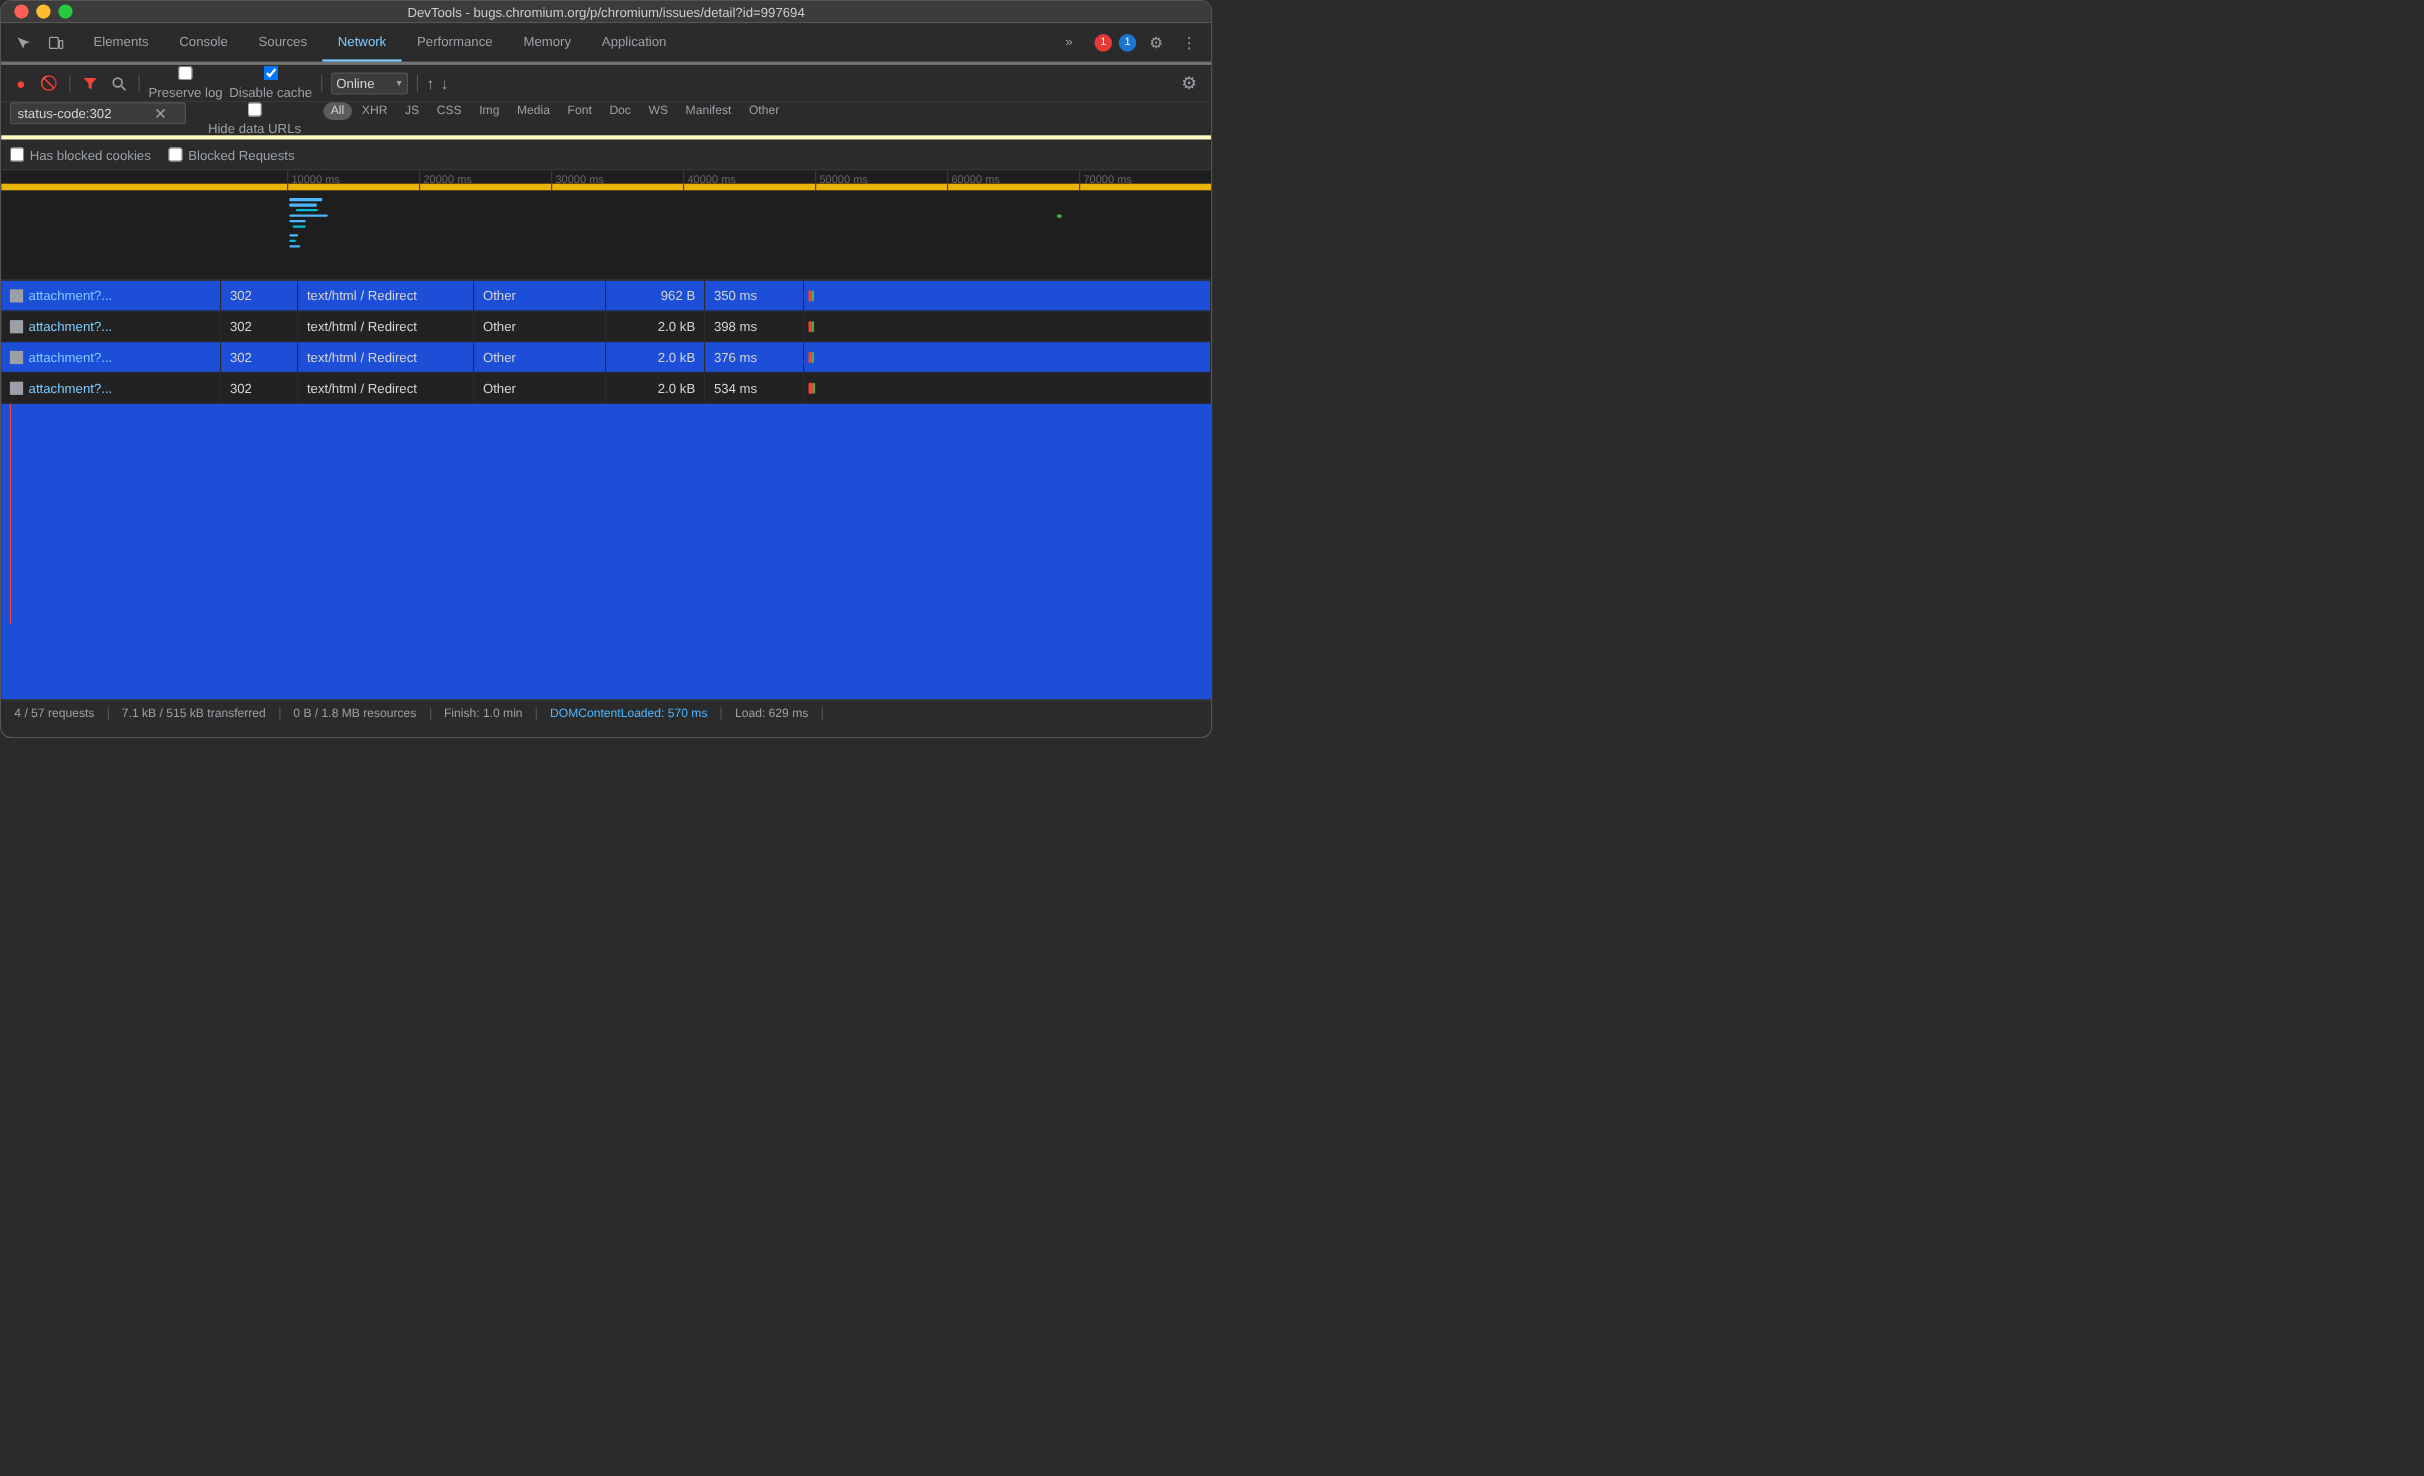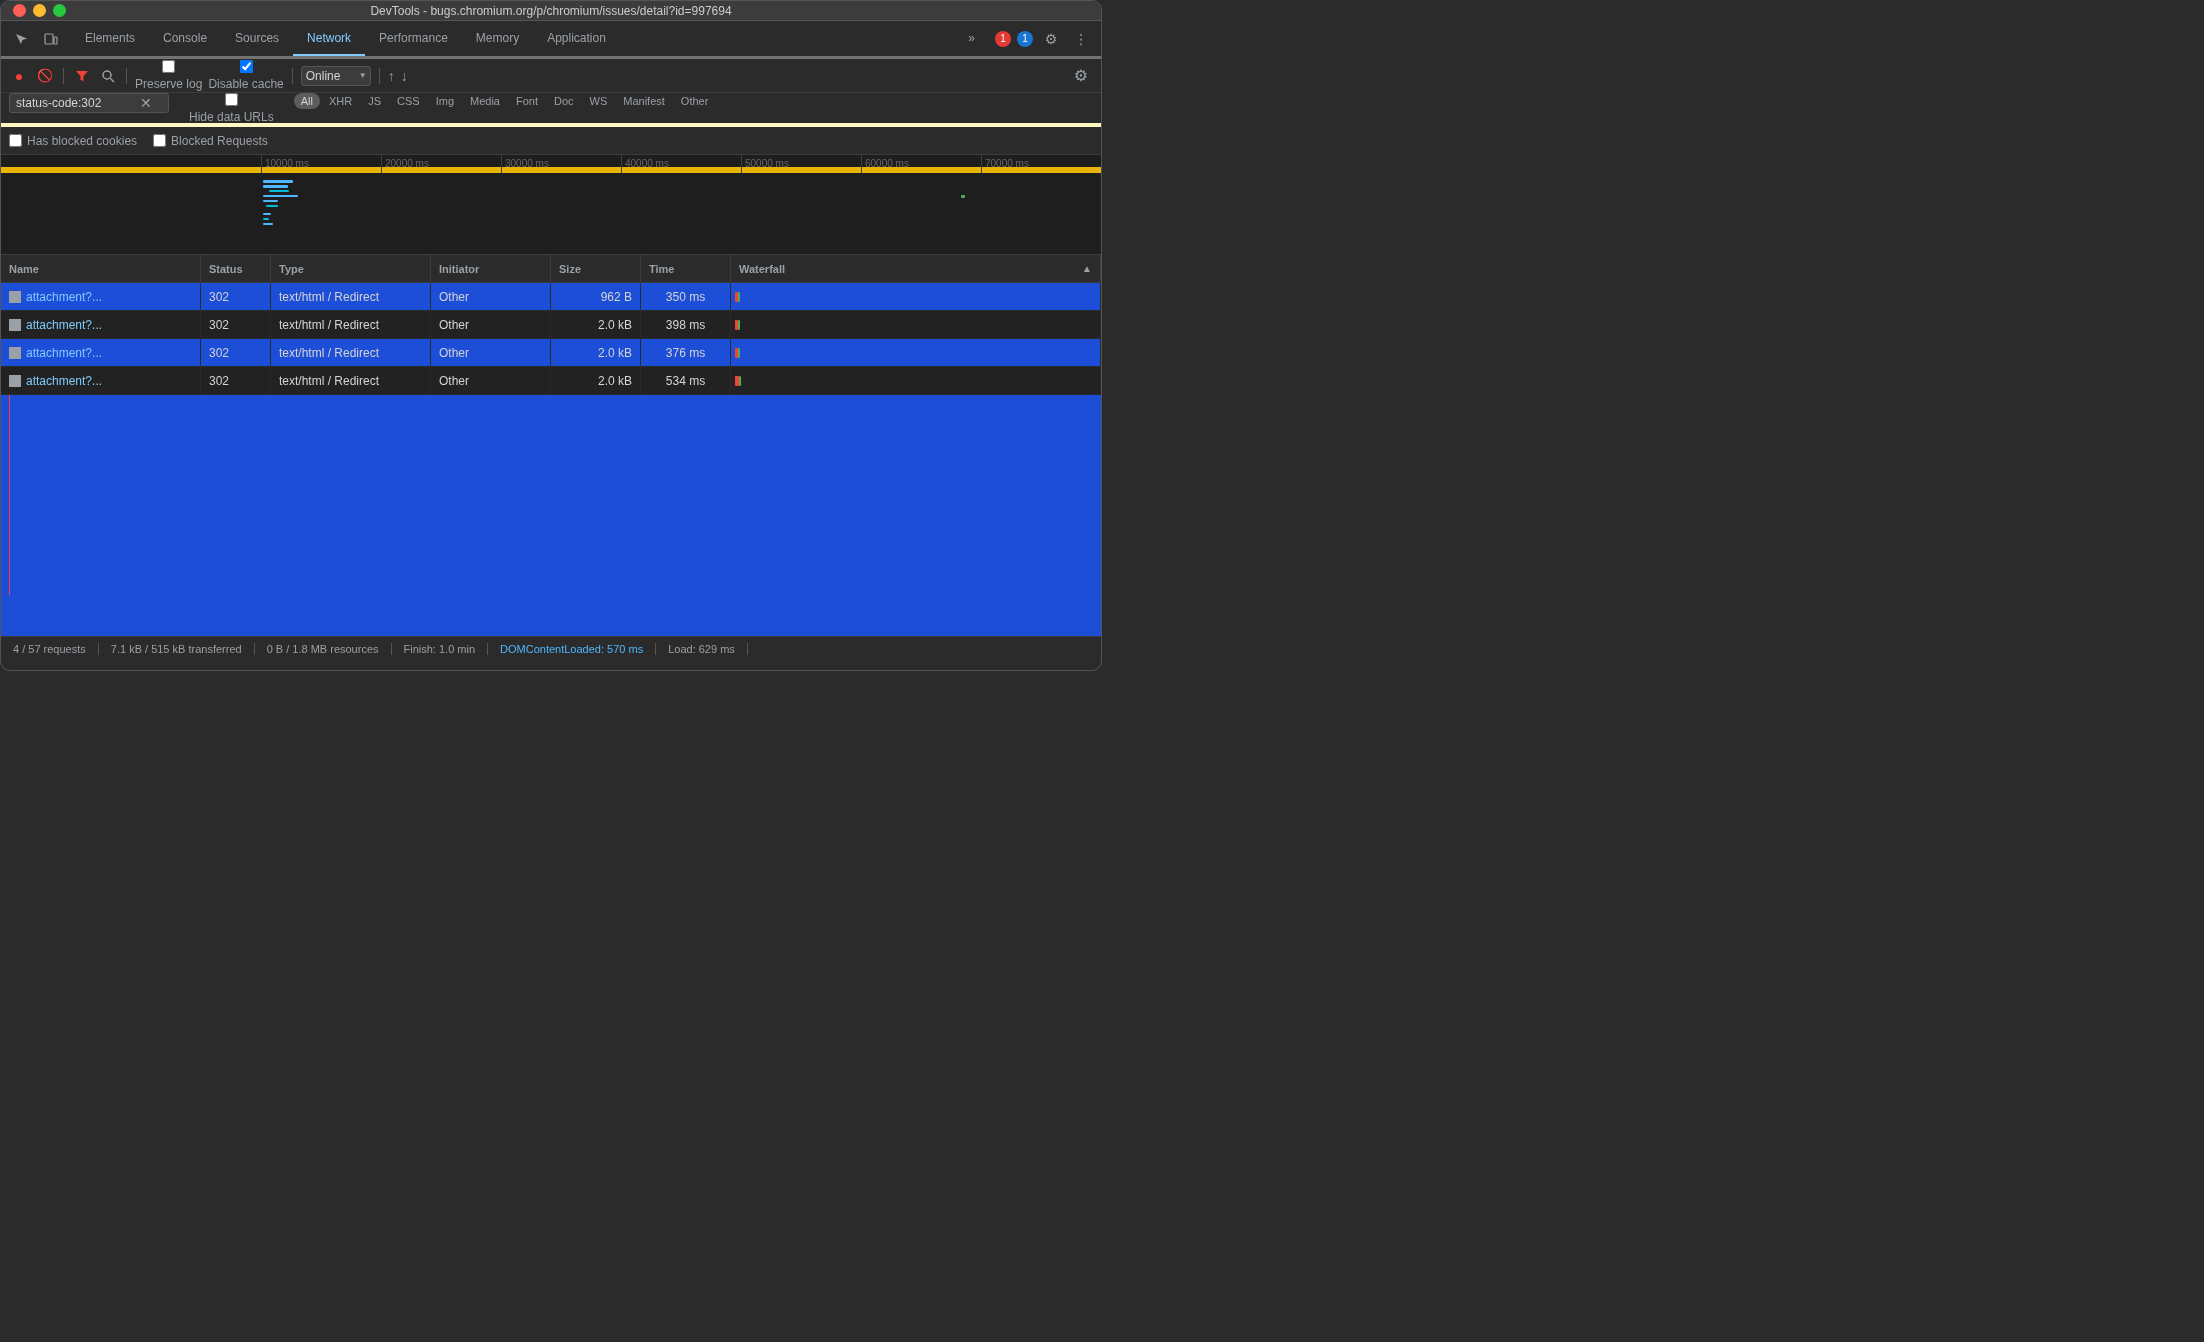--- a/index.html
+++ b/index.html
@@ -346,21 +346,21 @@
       overflow: hidden;
       text-overflow: ellipsis;
       white-space: nowrap;
       border-right: 1px solid #2b2b2b;
     }
     .td.name { width: 200px; color: #80cbff; }
     .td.status { width: 70px; }
     .td.type { width: 160px; }
     .td.initiator { width: 120px; }
     .td.size { width: 90px; justify-content: flex-end; }
-    .td.time { width: 90px; justify-content: center; }
+    .td.time { width: 90px; justify-content: flex-start; }
     .td.waterfall { flex: 1; position: relative; }
     .file-icon {
       width: 12px;
       height: 12px;
       background: #9aa0a6;
       margin-right: 5px;
       flex-shrink: 0;
       font-size: 10px;
       display: flex;
       align-items: center;
@@ -590,44 +590,20 @@
       <div class="mini-bar" style="left:2px; top:38px; width:8px; height:2px; background:#4db6ff;"></div>
       <div class="mini-bar" style="left:2px; top:43px; width:6px; height:2px; background:#00bcd4;"></div>
       <div class="mini-bar" style="left:2px; top:48px; width:10px; height:2px; background:#4db6ff;"></div>
 
       <div class="mini-bar" style="left:700px; top:20px; width:4px; height:3px; background:#4caf50;"></div>
     </div>
   </div>
 
   <div class="content-area">
 
-    <div class="table-header">
-      <div class="th name">
-        <span>Name</span>
-      </div>
-      <div class="th status">
-        <span>Status</span>
-      </div>
-      <div class="th type">
-        <span>Type</span>
-      </div>
-      <div class="th initiator">
-        <span>Initiator</span>
-      </div>
-      <div class="th size">
-        <span>Size</span>
-      </div>
-      <div class="th time">
-        <span>Time</span>
-      </div>
-      <div class="th waterfall">
-        <span>Waterfall</span>
-        <span class="sort-arrow">▲</span>
-      </div>
-    </div>
 
     <div class="table-container">
 
       <div class="table-row">
         <div class="td name">
           <div class="file-icon"></div>
           <span>attachment?...</span>
         </div>
         <div class="td status">
           <span>302</span>

